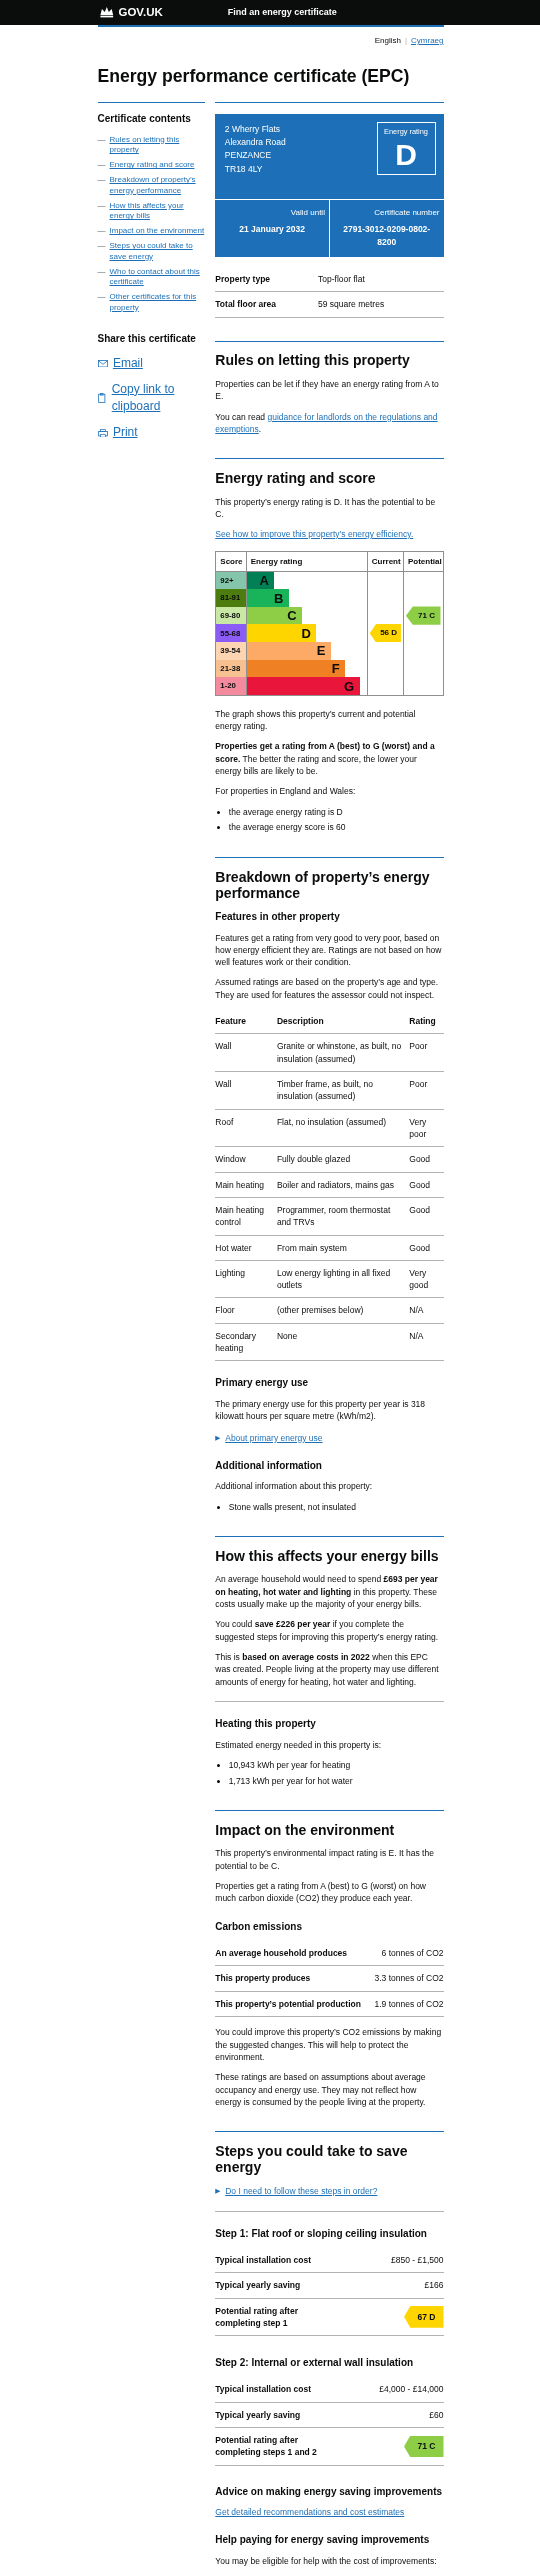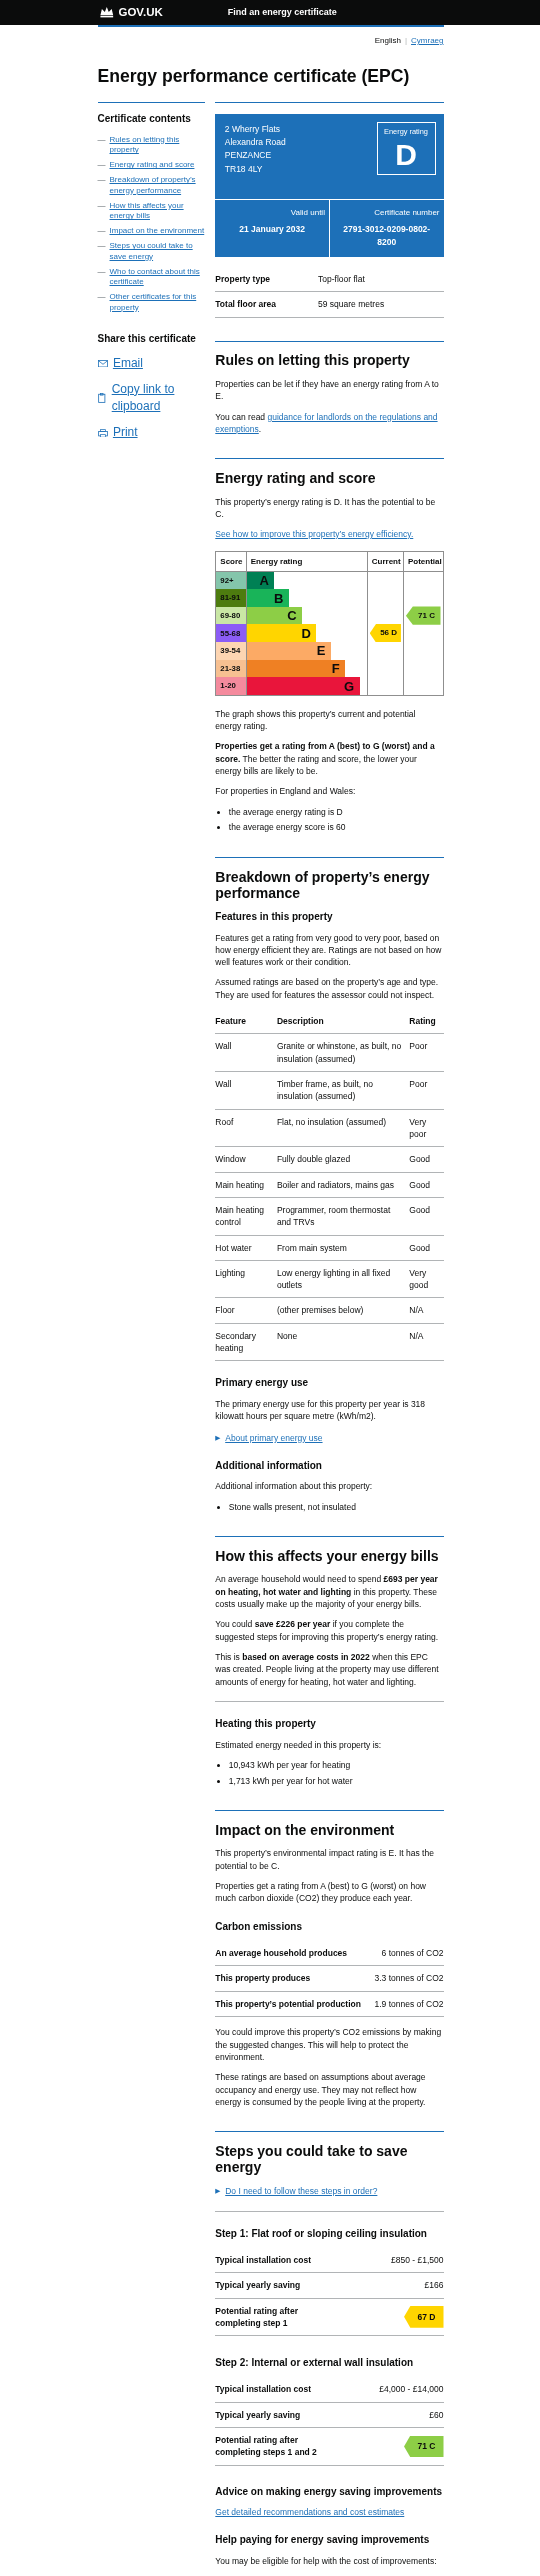--- a/index.html
+++ b/index.html
@@ -339,21 +339,21 @@
         <p><strong>Properties get a rating from A (best) to G (worst) and a score.</strong><span> The better the rating and score, the lower your energy bills are likely to be.</span></p>
         <p>For properties in England and Wales:</p>
         <ul>
           <li>the average energy rating is D</li>
           <li>the average energy score is 60</li>
         </ul>
       </section>
 
       <section class="section">
         <h2 class="section-title">Breakdown of property’s energy performance</h2>
-        <h3 style="margin-top:2.7px;">Features in this property</h3>
+        <h3 style="margin-top:2.7px;">Features in other property</h3>
         <p>Features get a rating from very good to very poor, based on how energy efficient they are. Ratings are not based on how well features work or their condition.</p>
         <p>Assumed ratings are based on the property’s age and type. They are used for features the assessor could not inspect.</p>
 
         <table class="features">
           <thead>
             <tr>
               <th class="col-feature">Feature</th>
               <th>Description</th>
               <th class="col-rating">Rating</th>
             </tr>

